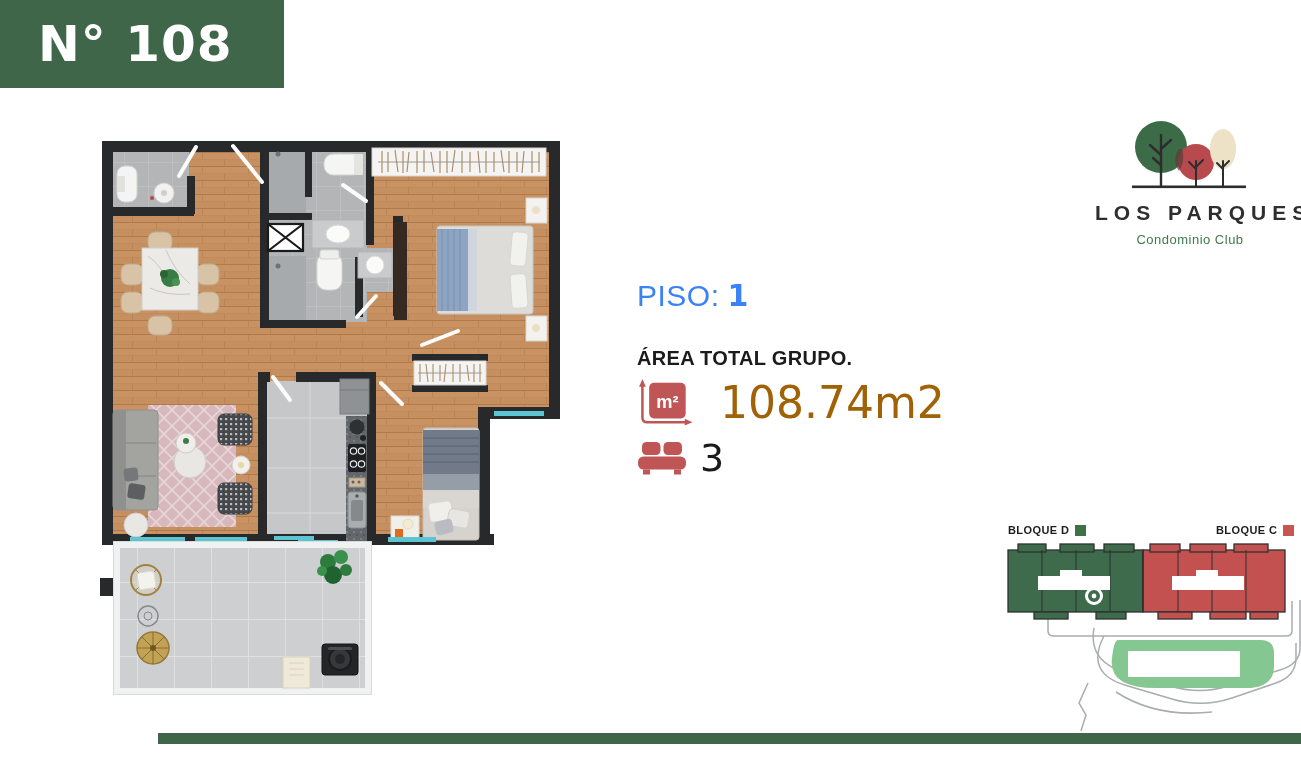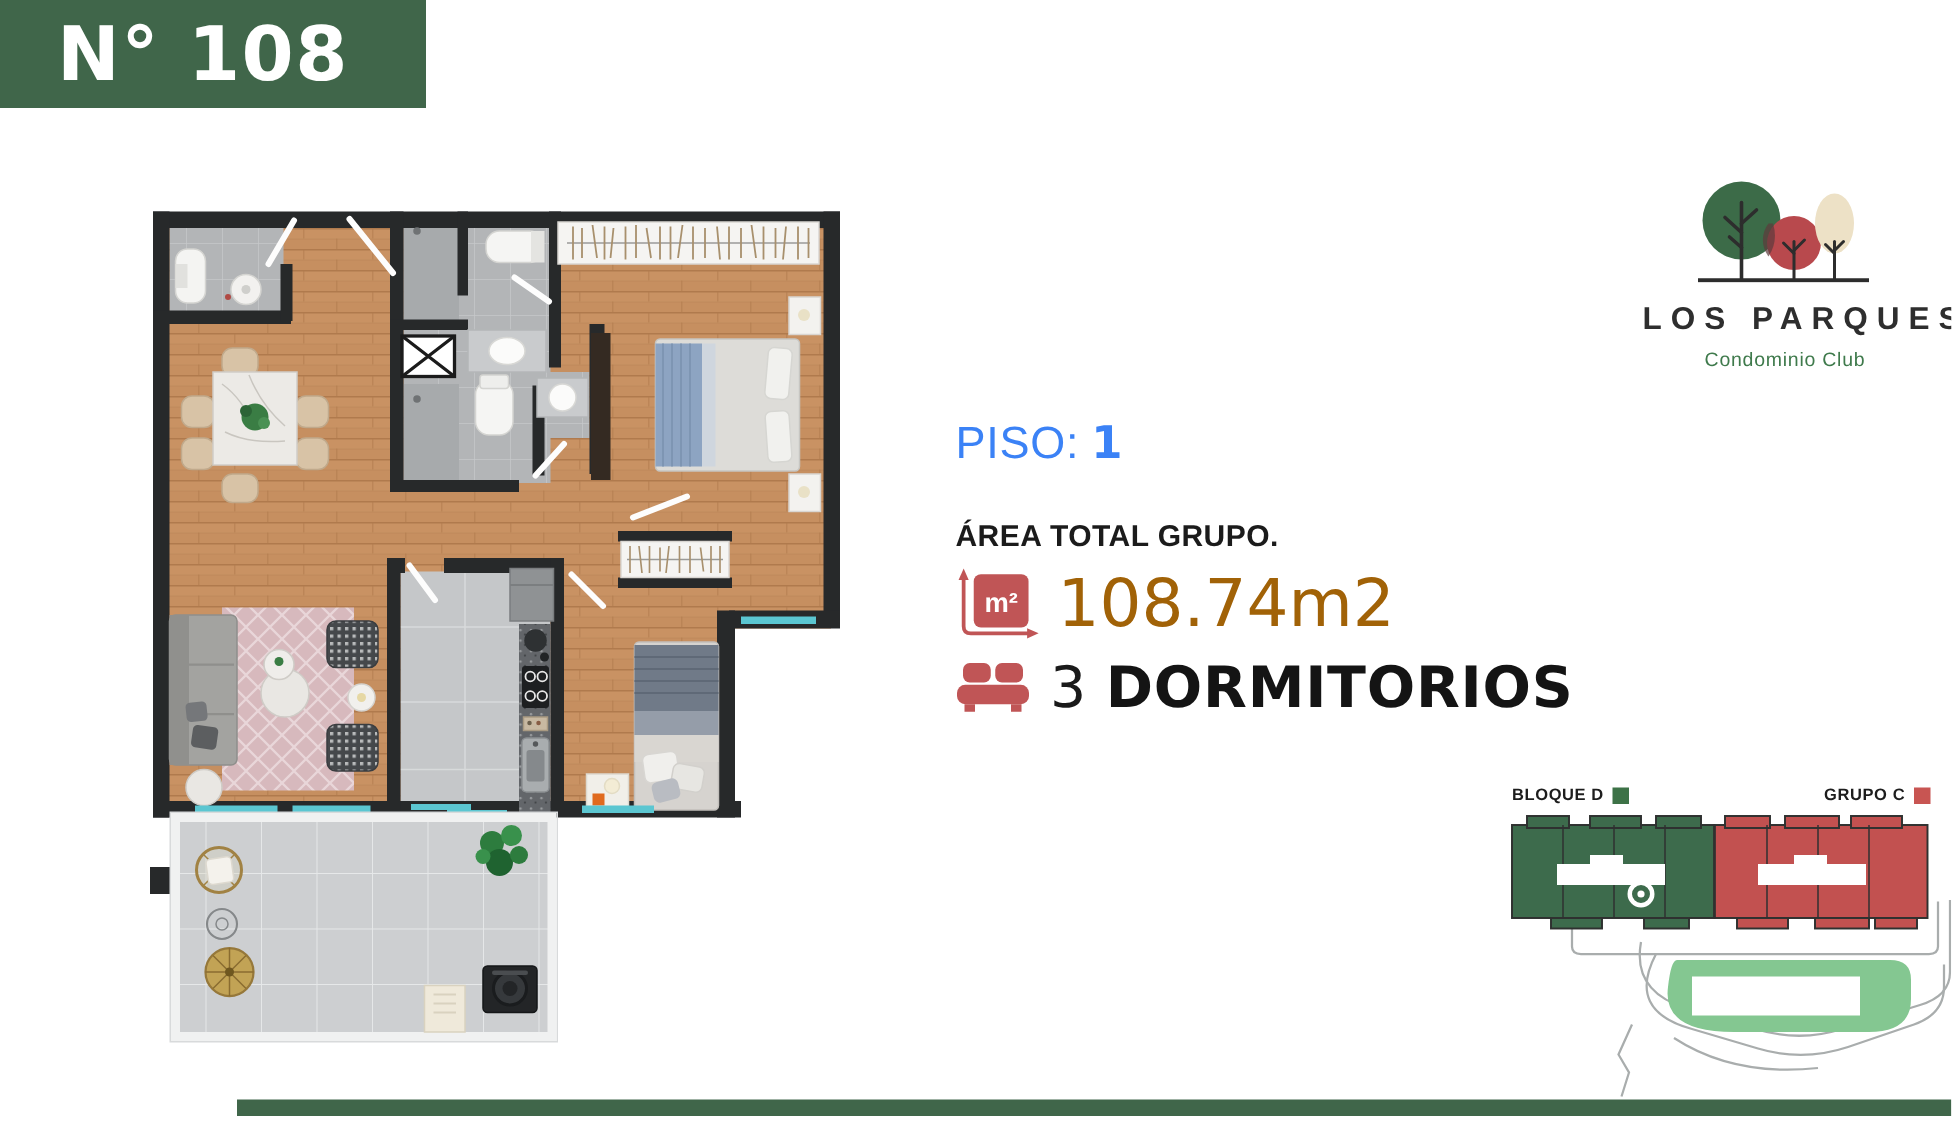--- a/index.html
+++ b/index.html
@@ -1,40 +1,40 @@
 <!DOCTYPE html>
 <html><head>
 <meta charset="utf-8">
 <style>
   html,body{margin:0;padding:0;background:#ffffff;}
   .page{position:relative;width:1301px;height:760px;background:#ffffff;overflow:hidden;
         font-family:"Liberation Sans",sans-serif;color:#1d1d1d;}
 
   
-  .banner{position:absolute;left:0;top:0;width:284px;height:72px;background:#40664a;
+  .banner{position:absolute;left:0;top:0;width:284px;height:88px;background:#40664a;
           display:flex;align-items:center;}
   .banner .num{font-family:"DejaVu Sans",sans-serif;font-weight:800;font-size:50px;
                color:#ffffff;padding-left:38px;letter-spacing:1px;}
 
   
   .floorplan{position:absolute;left:100px;top:138px;width:470px;height:560px;}
 
   
   .brand{position:absolute;left:1095px;top:115px;width:190px;text-align:center;}
   .brand .trees{display:block;margin:0 auto;}
   .brand .name{margin-top:6px;font-size:21px;font-weight:600;letter-spacing:6px;color:#2e2e2e;white-space:nowrap;}
   .brand .sub{margin-top:7px;font-size:13px;font-weight:500;color:#3f7a4c;letter-spacing:0.5px;}
 
   
   .info{position:absolute;left:637px;top:278px;}
   .piso-row{font-size:30px;letter-spacing:0.5px;color:#3b82f6;}
   .piso-row .lbl{font-weight:500;}
   .piso-row .val{font-family:"DejaVu Sans",sans-serif;font-weight:700;margin-left:8px;}
   .area-label{margin-top:34px;font-size:20px;font-weight:600;letter-spacing:0.3px;color:#1b1b1b;}
-  .area-row{margin-top:7px;display:flex;align-items:center;gap:11px;}
+  .area-row{margin-top:7px;display:flex;align-items:center;gap:26px;}
   .area-row .val{font-family:"DejaVu Sans",sans-serif;font-weight:400;font-size:44px;color:#a16207;letter-spacing:0;}
   .dorm-row{margin-top:8px;display:flex;align-items:center;gap:13px;}
   .dorm-row .cnt{font-family:"DejaVu Sans",sans-serif;font-weight:500;font-size:38px;color:#1a1a1a;}
   .dorm-row .lbl{font-family:"DejaVu Sans",sans-serif;font-weight:800;font-size:38px;color:#141414;letter-spacing:0.5px;}
 
   
   .siteplan{position:absolute;left:980px;top:520px;width:321px;height:215px;margin-left:20px;}
   .block-label{position:absolute;display:flex;align-items:center;gap:6px;font-size:11px;
                font-weight:700;letter-spacing:0.4px;color:#1d1d1d;}
   .block-label .swatch{width:11px;height:11px;display:inline-block;}
@@ -367,31 +367,30 @@
     </div>
     <div class="dorm-row">
       <svg width="50" height="35" viewBox="0 0 50 35">
         <rect x="5" y="1" width="18.5" height="13" rx="4.5" fill="#c05556"></rect>
         <rect x="26.5" y="1" width="18.5" height="13" rx="4.5" fill="#c05556"></rect>
         <rect x="1" y="15.5" width="48" height="13" rx="5.5" fill="#c05556"></rect>
         <rect x="6" y="28.5" width="7" height="5" fill="#c05556"></rect>
         <rect x="37" y="28.5" width="7" height="5" fill="#c05556"></rect>
       </svg>
       <span class="cnt">3</span>
-      <span class="lbl">DORMITORIOS</span>
     </div>
   </div>
 
   <div class="siteplan">
     <div class="block-label bl-d">
       <span>BLOQUE D</span>
       <span class="swatch" style="background:#3d7247"></span>
     </div>
     <div class="block-label bl-c">
-      <span>GRUPO C</span>
+      <span>BLOQUE C</span>
       <span class="swatch" style="background:#c85552"></span>
     </div>
     <svg width="321" height="195" viewBox="0 0 321 195">
 
       <g fill="none" stroke="#a9adad" stroke-width="1.5">
         <path d="M48,78 v13 q0,5 6,5 h232 q6,0 6,-5 v-30"></path>
         <path d="M300,60 v48 q0,16 -20,22 l-52,16 q-28,9 -58,0 l-46,-14 q-36,-11 -30,-44"></path>
         <path d="M104,96 q-20,38 24,50 l44,13 q30,9 60,-1 l44,-15 q20,-7 20,-25 v-15"></path>
         <path d="M88,143 l-9,20 l7,12 l-5,16"></path>
         <path d="M116,152 q40,26 96,20"></path>

